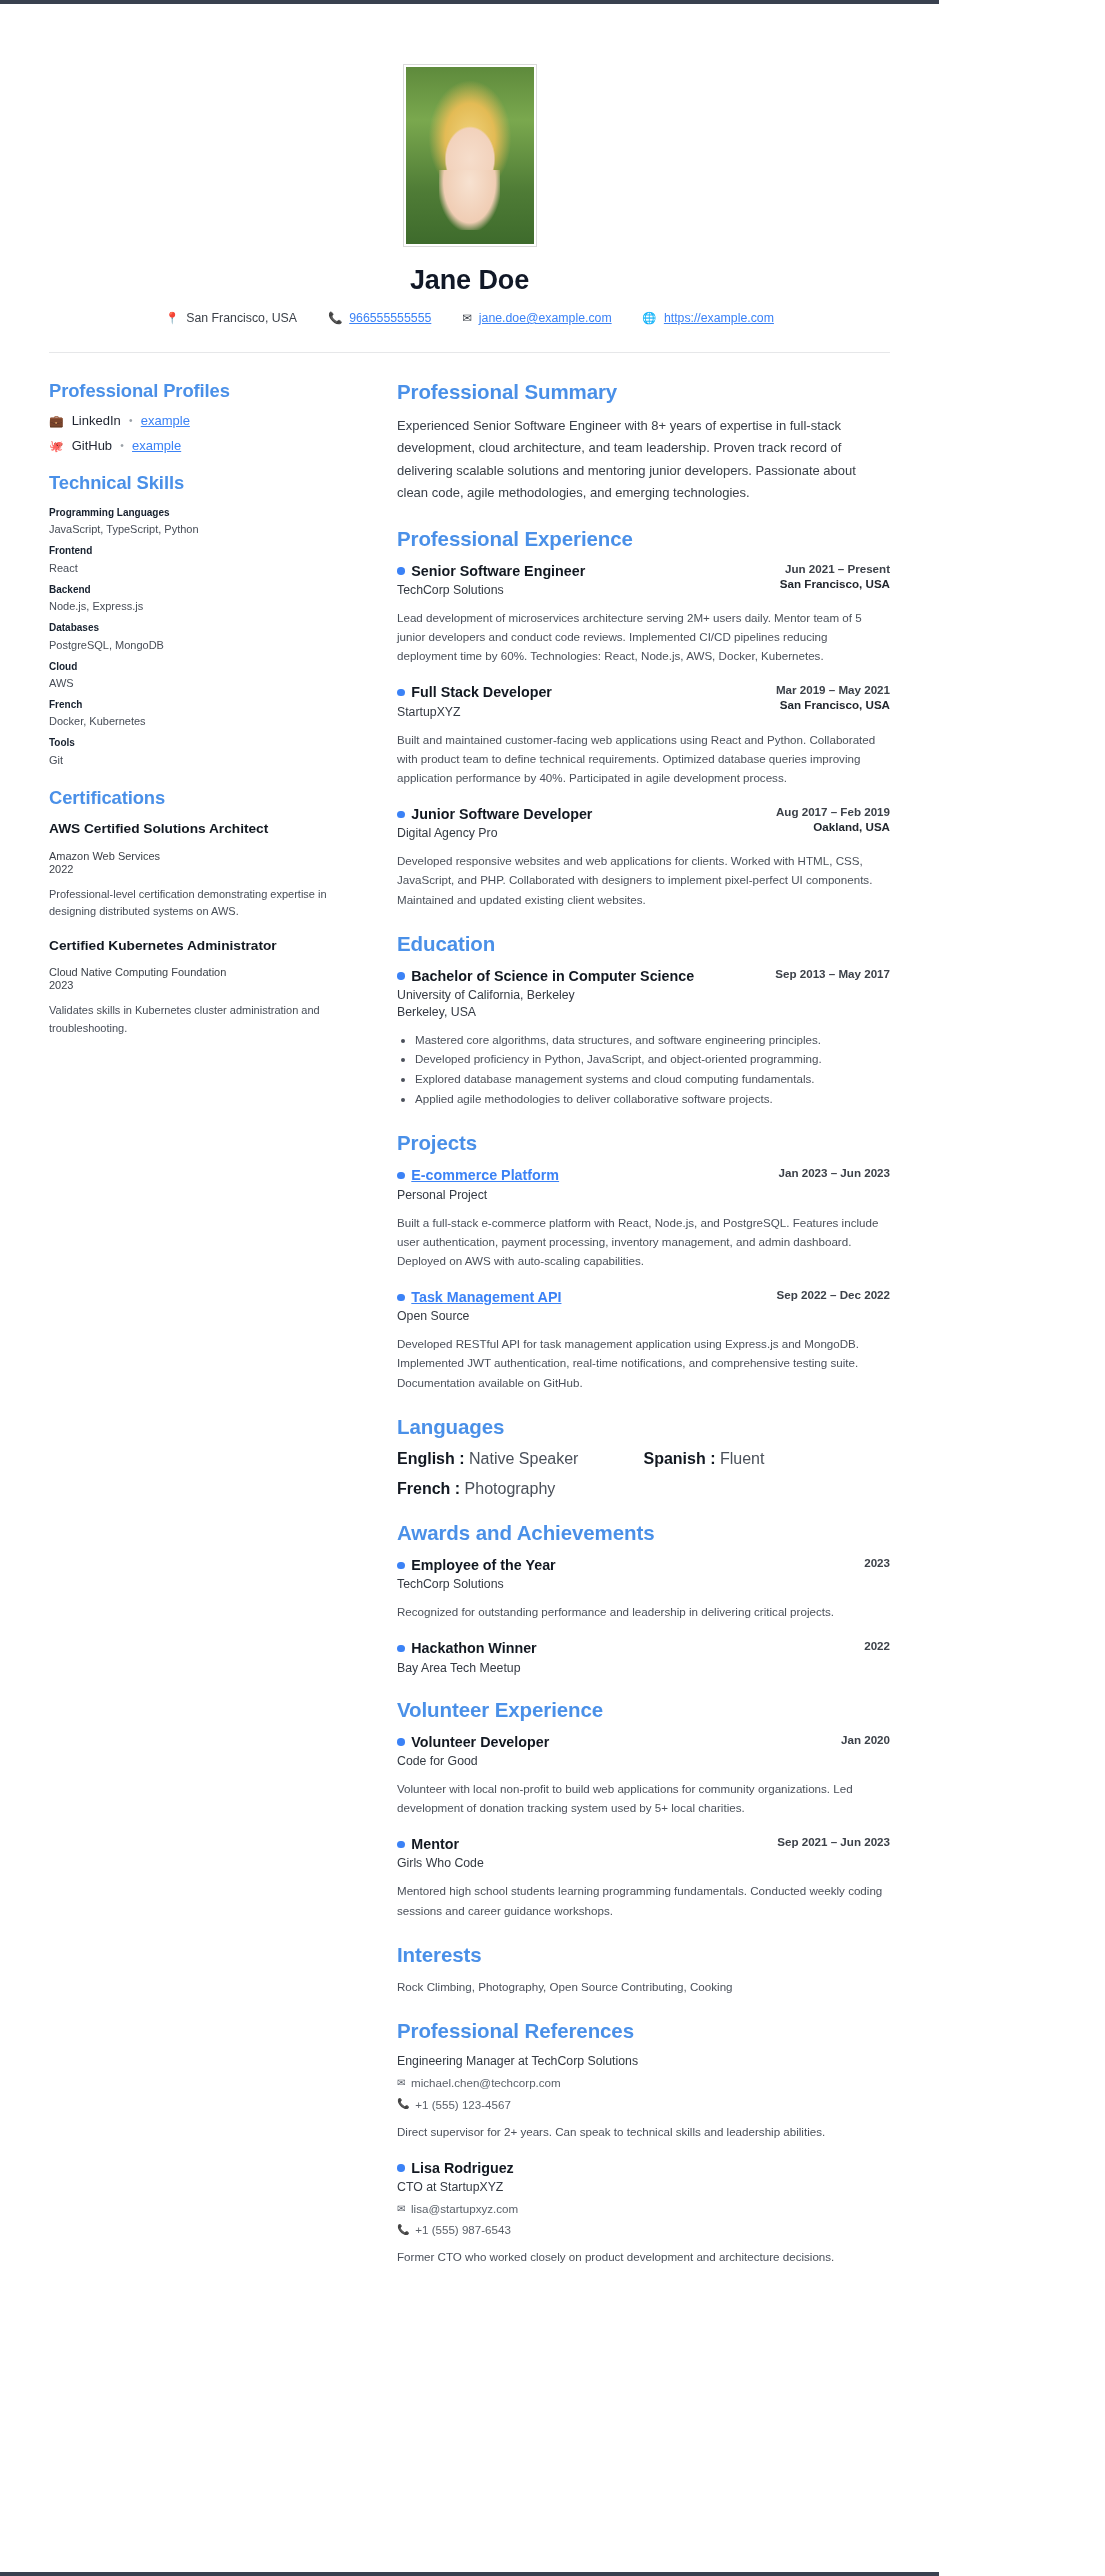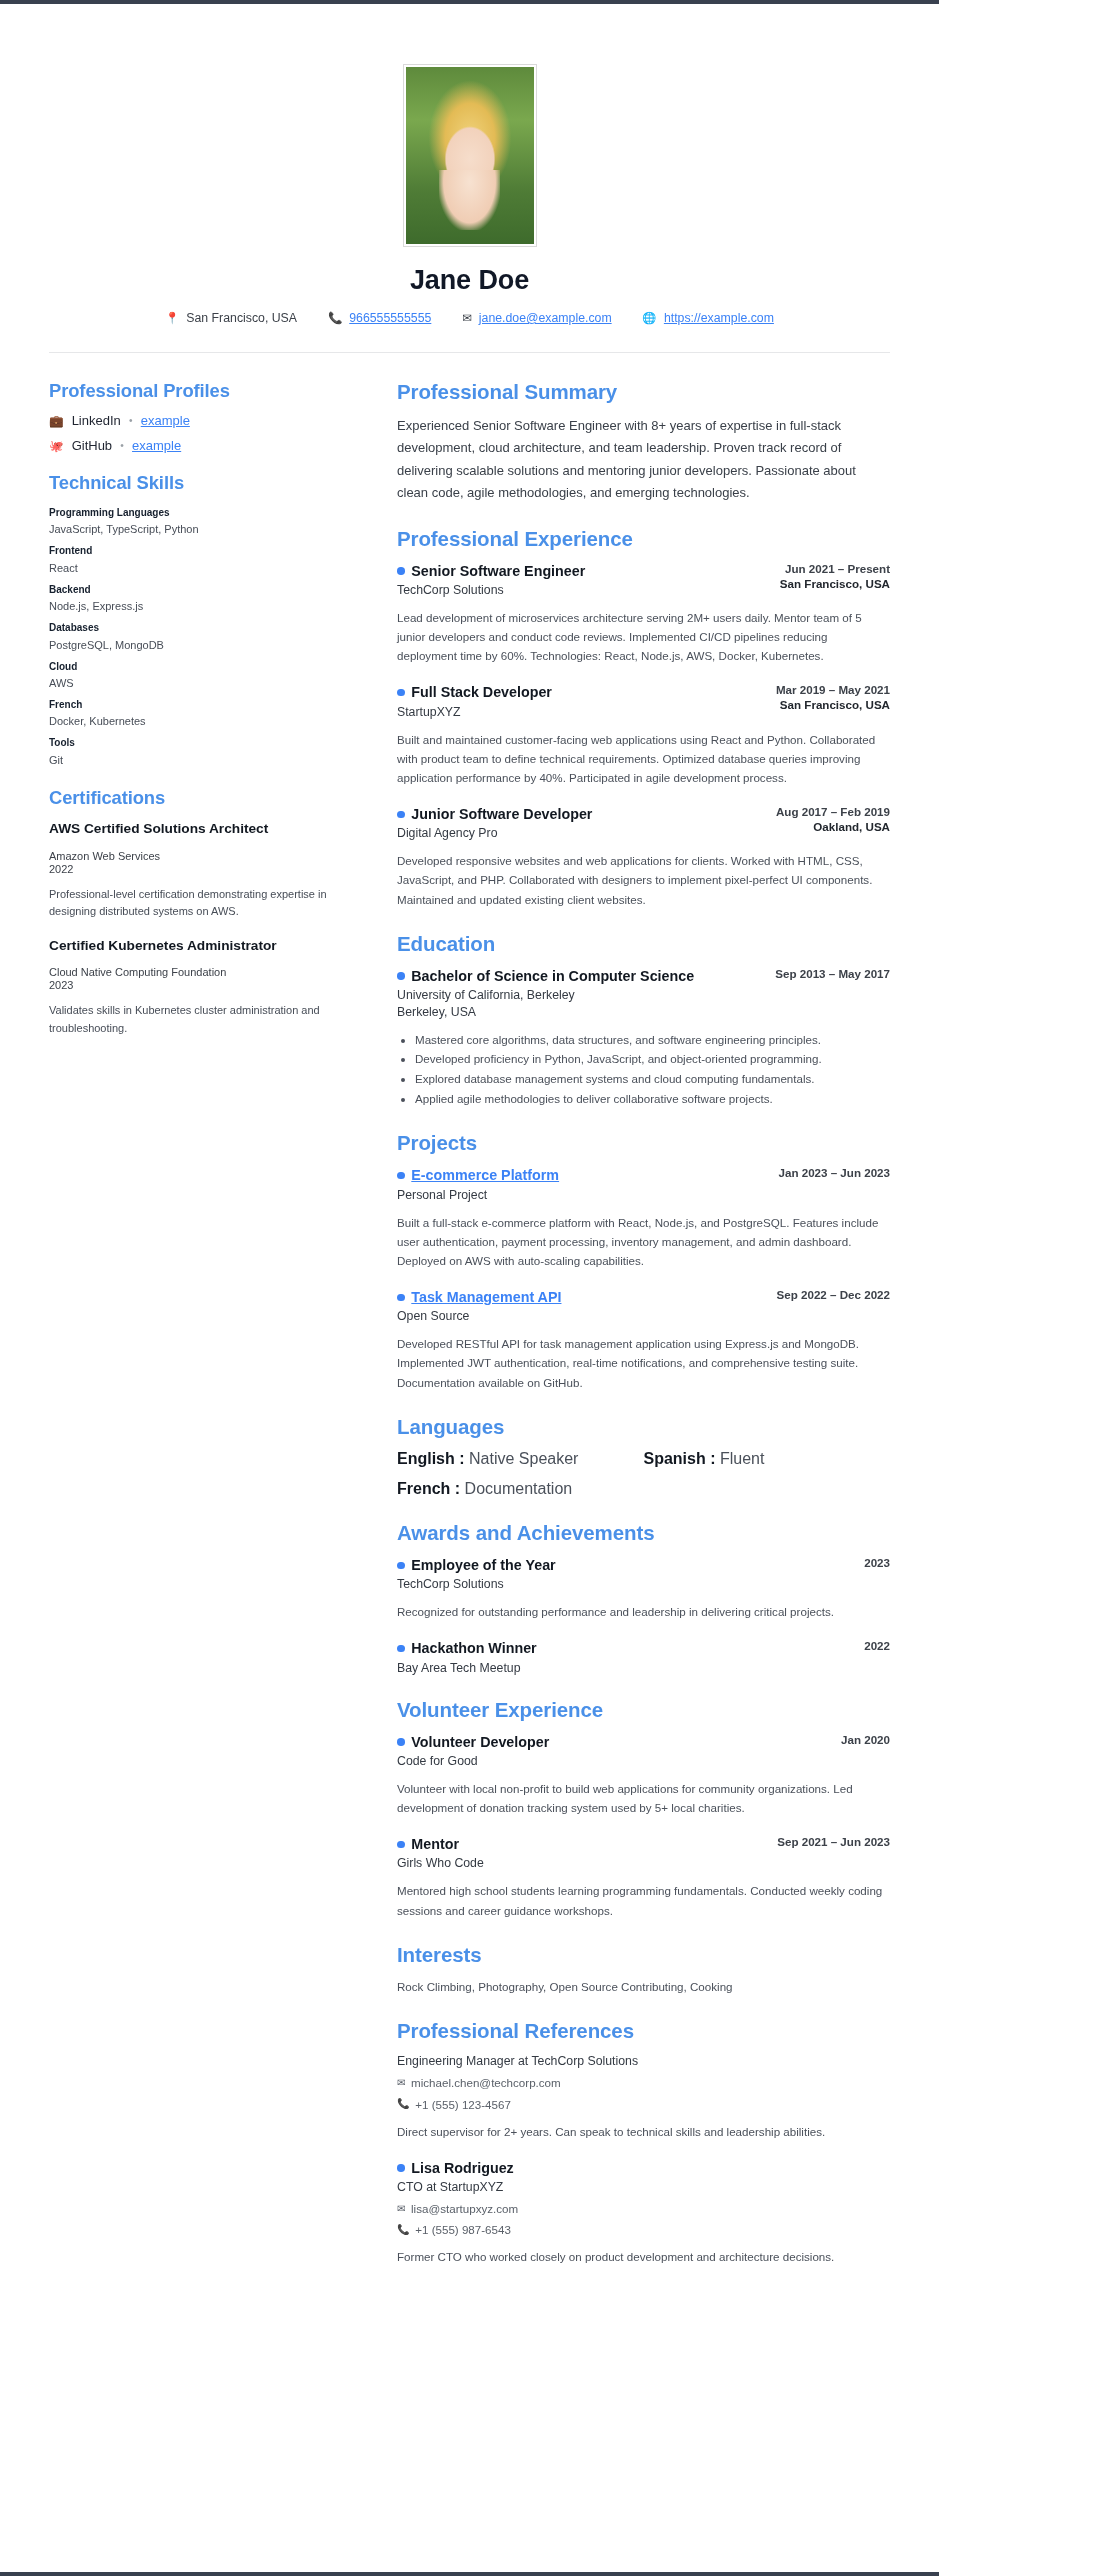--- a/index.html
+++ b/index.html
@@ -385,21 +385,21 @@
             <span>Native Speaker</span>
           </div>
           <div class="lang-item">
             <b>Spanish</b>
             <b>:</b>
             <span>Fluent</span>
           </div>
           <div class="lang-item">
             <b>French</b>
             <b>:</b>
-            <span>Documentation</span>
+            <span>Photography</span>
           </div>
         </div>
       </div>
 
       <div class="block">
         <h2 class="sec">Awards and Achievements</h2>
         <div class="entry">
           <div class="entry-head">
             <div class="entry-left">
               <div class="entry-title">

